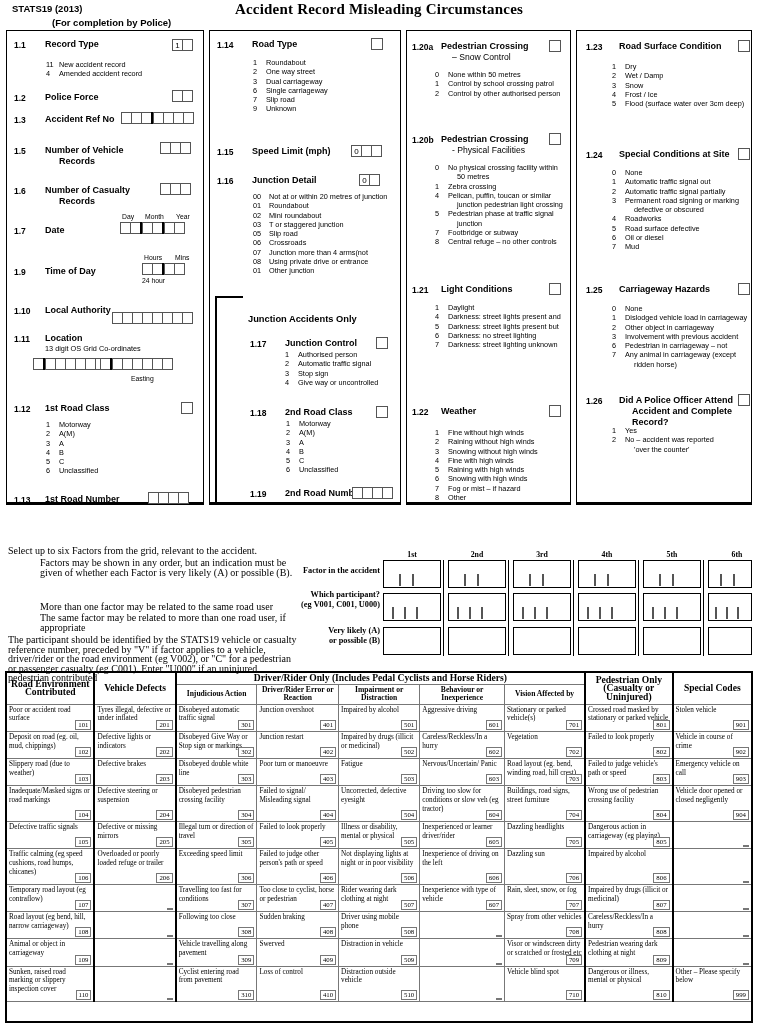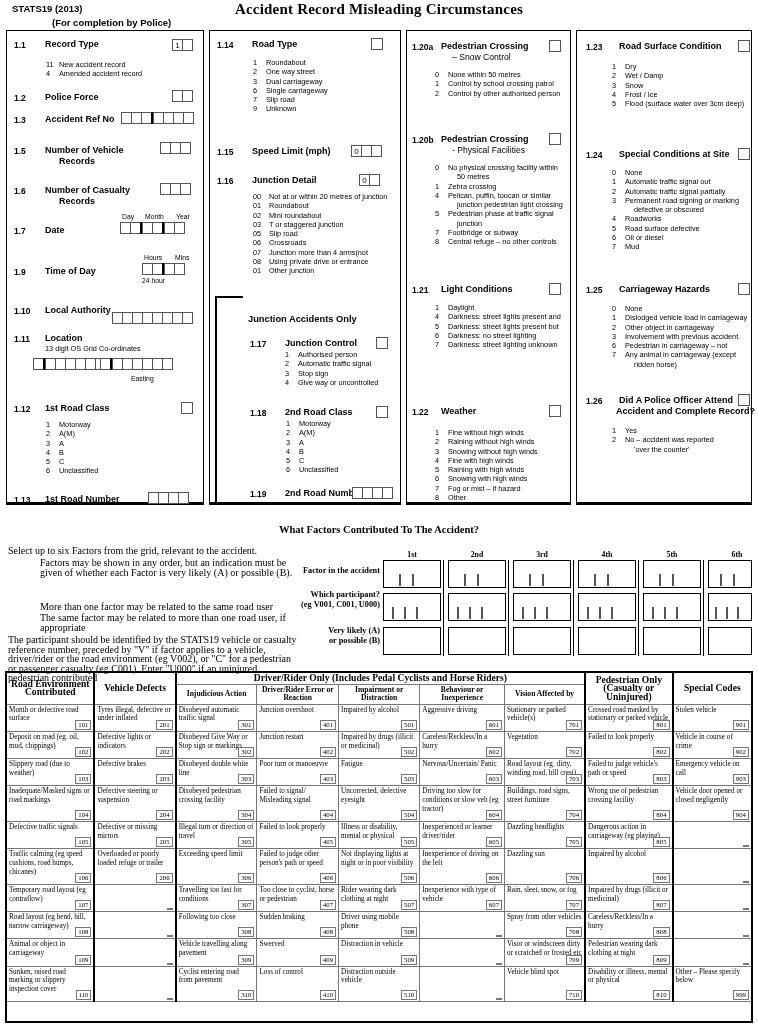--- a/index.html
+++ b/index.html
@@ -570,38 +570,37 @@
         <span class="ot">Any animal in carriageway (except</span>
       </div>
     <div class="opt">
         <span class="oc"></span>
         <span class="ot" style="padding-left:9px">ridden horse)</span>
       </div>
   </div>
 
   <div class="num" style="left:586px;top:396px">1.26</div>
   <div class="lbl" style="left:619px;top:395px">Did A Police Officer Attend</div>
-  <div class="lbl" style="left:616px;top:406px">Accident and Complete Record?</div>
+  <div class="lbl" style="left:632px;top:406px">Accident and Complete Record?</div>
   <div class="bigbox" style="left:738px;top:394px"></div>
   <div class="opts" style="left:612px;top:426px;width:142px">
     <div class="opt">
         <span class="oc">1</span>
         <span class="ot">Yes</span>
       </div>
     <div class="opt">
         <span class="oc">2</span>
         <span class="ot">No – accident was reported</span>
       </div>
     <div class="opt">
         <span class="oc"></span>
         <span class="ot" style="padding-left:9px">'over the counter'</span>
       </div>
   </div>
 
-  <div class="qtitle">What Factors Contributed To The Accident?</div>
 
   <div class="instr" style="left:8px;top:546px;width:290px">Select up to six Factors from the grid, relevant to the accident.</div>
   <div class="instr" style="left:40px;top:558px;width:255px">Factors may be shown in any order, but an indication must be given of whether each Factor is very likely (A) or possible (B).</div>
   <div class="instr" style="left:40px;top:602px;width:255px">More than one factor may be related to the same road user</div>
   <div class="instr" style="left:40px;top:613px;width:255px">The same factor may be related to more than one road user, if appropriate</div>
   <div class="instr" style="left:8px;top:635px;width:292px">The participant should be identified by the STATS19 vehicle or casualty reference number, preceded by "V" if factor applies to a vehicle, driver/rider or the road environment (eg V002), or "C" for a pedestrian or passenger casualty (eg C001). Enter "U000" if an uninjured pedestrian contributed</div>
 
   <div class="rowlbl" style="left:290px;top:566px;width:90px">Factor in the accident</div>
   <div class="rowlbl" style="left:280px;top:590px;width:100px">Which participant?</div>
   <div class="rowlbl" style="left:280px;top:600px;width:100px">(eg V001, C001, U000)</div>
@@ -687,21 +686,21 @@
       <tr>
         <th class="sh vsep" style="width:84px">Injudicious Action</th>
         <th class="sh" style="width:84px">Driver/Rider Error or Reaction</th>
         <th class="sh" style="width:84px">Impairment or Distraction</th>
         <th class="sh" style="width:84px">Behaviour or Inexperience</th>
         <th class="sh" style="width:84px">Vision Affected by</th>
       </tr>
     </thead>
     <tbody>
       <tr>
-        <td><span>Month or defective road surface</span><span class="code">101</span></td>
+        <td><span>Poor or accident road surface</span><span class="code">101</span></td>
         <td class="vsep"><span>Tyres illegal, defective or under inflated</span><span class="code">201</span></td>
         <td class="vsep"><span>Disobeyed automatic traffic signal</span><span class="code">301</span></td>
         <td><span>Junction overshoot</span><span class="code">401</span></td>
         <td><span>Impaired by alcohol</span><span class="code">501</span></td>
         <td><span>Aggressive driving</span><span class="code">601</span></td>
         <td><span>Stationary or parked vehicle(s)</span><span class="code">701</span></td>
         <td class="vsep"><span>Crossed road masked by stationary or parked vehicle</span><span class="code">801</span></td>
         <td class="vsep"><span>Stolen vehicle</span><span class="code">901</span></td>
       </tr>
       <tr>
@@ -715,21 +714,21 @@
         <td class="vsep"><span>Failed to look properly</span><span class="code">802</span></td>
         <td class="vsep"><span>Vehicle in course of crime</span><span class="code">902</span></td>
       </tr>
       <tr>
         <td><span>Slippery road (due to weather)</span><span class="code">103</span></td>
         <td class="vsep"><span>Defective brakes</span><span class="code">203</span></td>
         <td class="vsep"><span>Disobeyed double white line</span><span class="code">303</span></td>
         <td><span>Poor turn or manoeuvre</span><span class="code">403</span></td>
         <td><span>Fatigue</span><span class="code">503</span></td>
         <td><span>Nervous/Uncertain/ Panic</span><span class="code">603</span></td>
-        <td><span>Road layout (eg. dirty, winding road, hill crest)</span><span class="code">703</span></td>
+        <td><span>Road layout (eg. bend, winding road, hill crest)</span><span class="code">703</span></td>
         <td class="vsep"><span>Failed to judge vehicle's path or speed</span><span class="code">803</span></td>
         <td class="vsep"><span>Emergency vehicle on call</span><span class="code">903</span></td>
       </tr>
       <tr>
         <td><span>Inadequate/Masked signs or road markings</span><span class="code">104</span></td>
         <td class="vsep"><span>Defective steering or suspension</span><span class="code">204</span></td>
         <td class="vsep"><span>Disobeyed pedestrian crossing facility</span><span class="code">304</span></td>
         <td><span>Failed to signal/ Misleading signal</span><span class="code">404</span></td>
         <td><span>Uncorrected, defective eyesight</span><span class="code">504</span></td>
         <td><span>Driving too slow for conditions or slow veh (eg tractor)</span><span class="code">604</span></td>
@@ -793,20 +792,20 @@
         <td class="vsep"><span></span><span class="code"></span></td>
       </tr>
       <tr>
         <td><span>Sunken,  raised road marking or slippery inspection cover</span><span class="code">110</span></td>
         <td class="vsep"><span></span><span class="code"></span></td>
         <td class="vsep"><span>Cyclist entering road from pavement</span><span class="code">310</span></td>
         <td><span>Loss of control</span><span class="code">410</span></td>
         <td><span>Distraction outside vehicle</span><span class="code">510</span></td>
         <td><span></span><span class="code"></span></td>
         <td><span>Vehicle blind spot</span><span class="code">710</span></td>
-        <td class="vsep"><span>Disability or illness, mental or physical</span><span class="code">810</span></td>
+        <td class="vsep"><span>Dangerous or illness, mental or physical</span><span class="code">810</span></td>
         <td class="vsep"><span>Other – Please specify below</span><span class="code">999</span></td>
       </tr>
     </tbody>
   </table>
   <div class="tblouter"></div>
 
 </div>
 
 </body></html>

